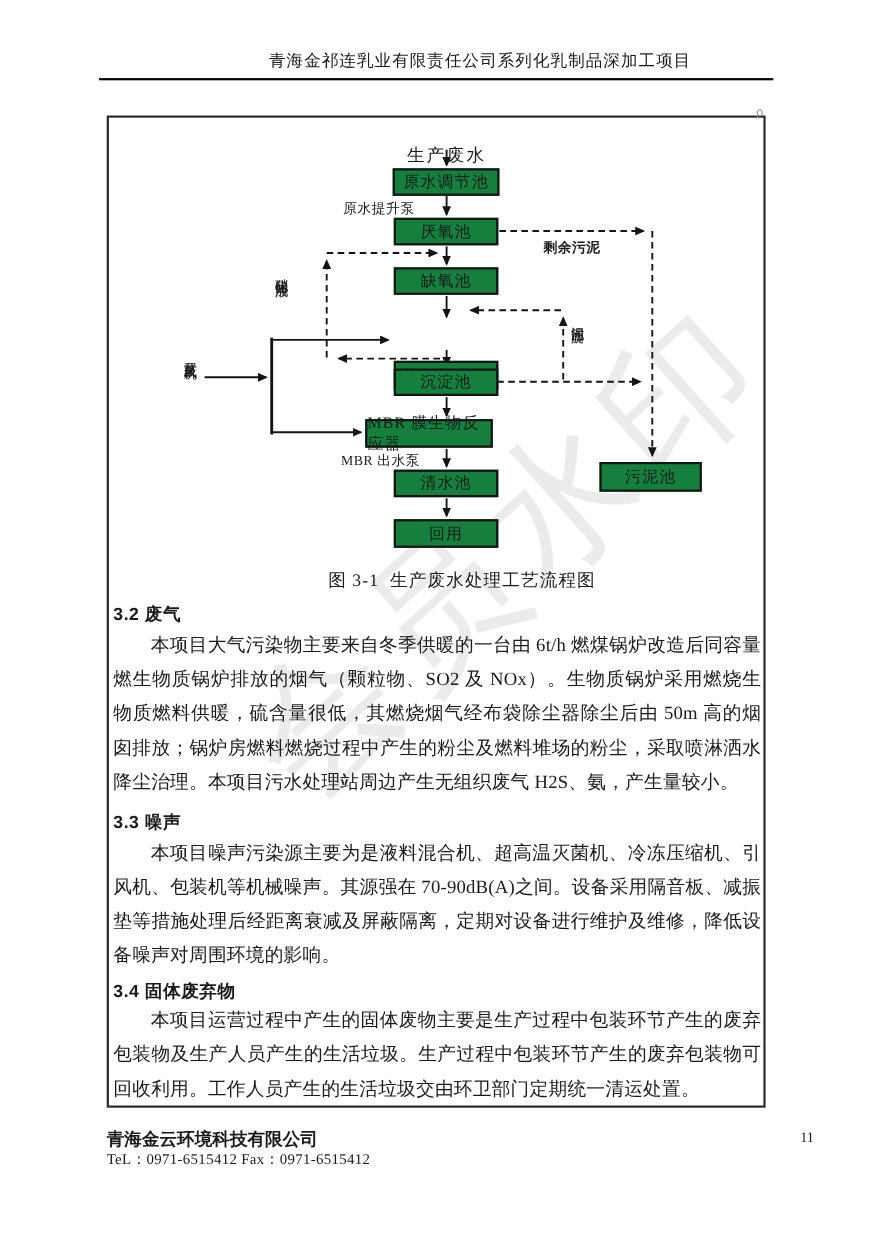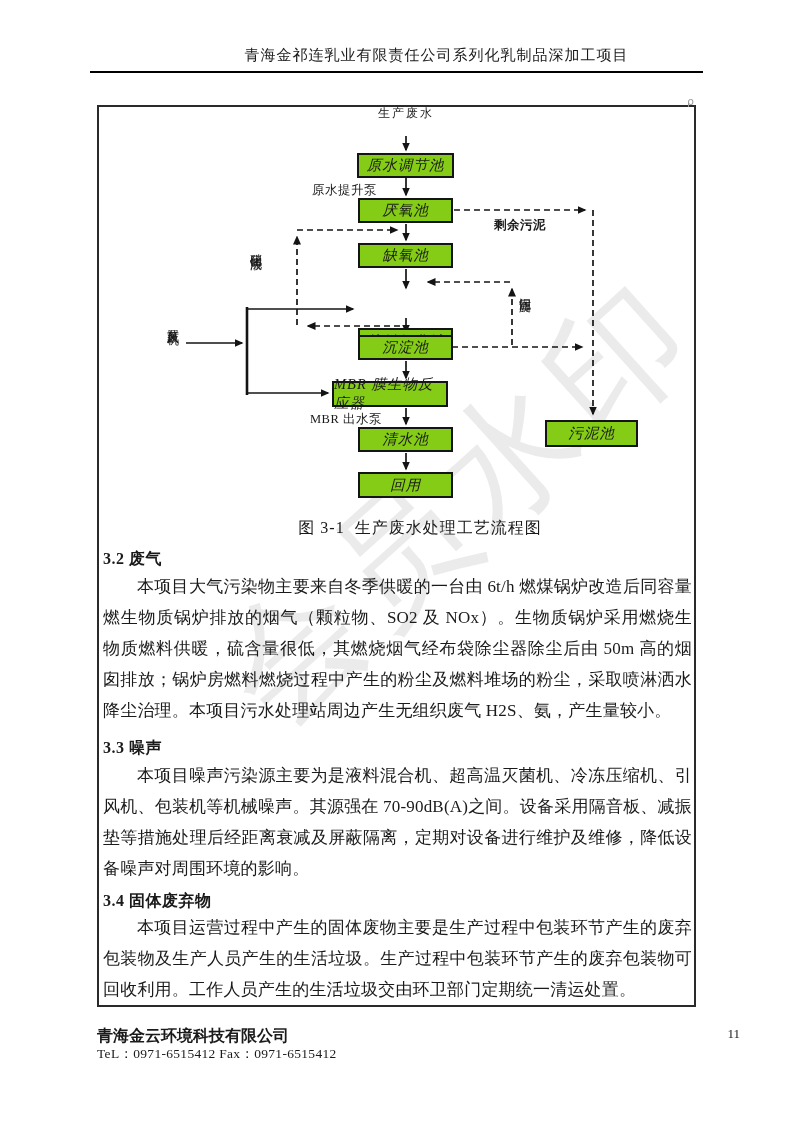--- a/index.html
+++ b/index.html
@@ -43,41 +43,40 @@
     left:687px;top:95px;font-size:11px;color:#9a9a9a;
     font-family:"DejaVu Sans",sans-serif;
   }
   
   .fc-svg{left:0;top:0;pointer-events:none;}
   .fc-node{
     border:2px solid #141414;
     box-sizing:border-box;
     display:flex;align-items:center;justify-content:center;
     font-size:14.5px;letter-spacing:1px;
-    background:#84cc16;
-    font-style:italic;
+    background:#15803d;
   }
   .fc-source{
-    left:355px;top:105px;width:102px;height:20px;
-    text-align:center;font-size:12px;letter-spacing:2px;
+    left:355px;top:131px;width:102px;height:20px;
+    text-align:center;font-size:16px;letter-spacing:2px;
   }
   .fc-label{font-size:12.5px;letter-spacing:0.5px;white-space:nowrap;}
   .fc-label-v{
     font-size:12px;letter-spacing:1px;
     writing-mode:vertical-rl;text-orientation:upright;
     line-height:14px;
   }
   .fig-caption{
     left:250px;top:518px;width:340px;
     text-align:center;font-size:16px;white-space:pre;letter-spacing:1px;
   }
   
   .sec-heading{
     left:103px;width:590px;
-    font-family:Liberation Serif, serif;
+    font-family:Liberation Sans, sans-serif;
     font-weight:bold;font-size:16px;letter-spacing:0.5px;
   }
   .sec-para{
     left:103px;width:589px;
     font-size:17px;line-height:31px;
     text-align:justify;text-indent:2em;
     letter-spacing:0.2px;
   }
   
   .footer-company{

